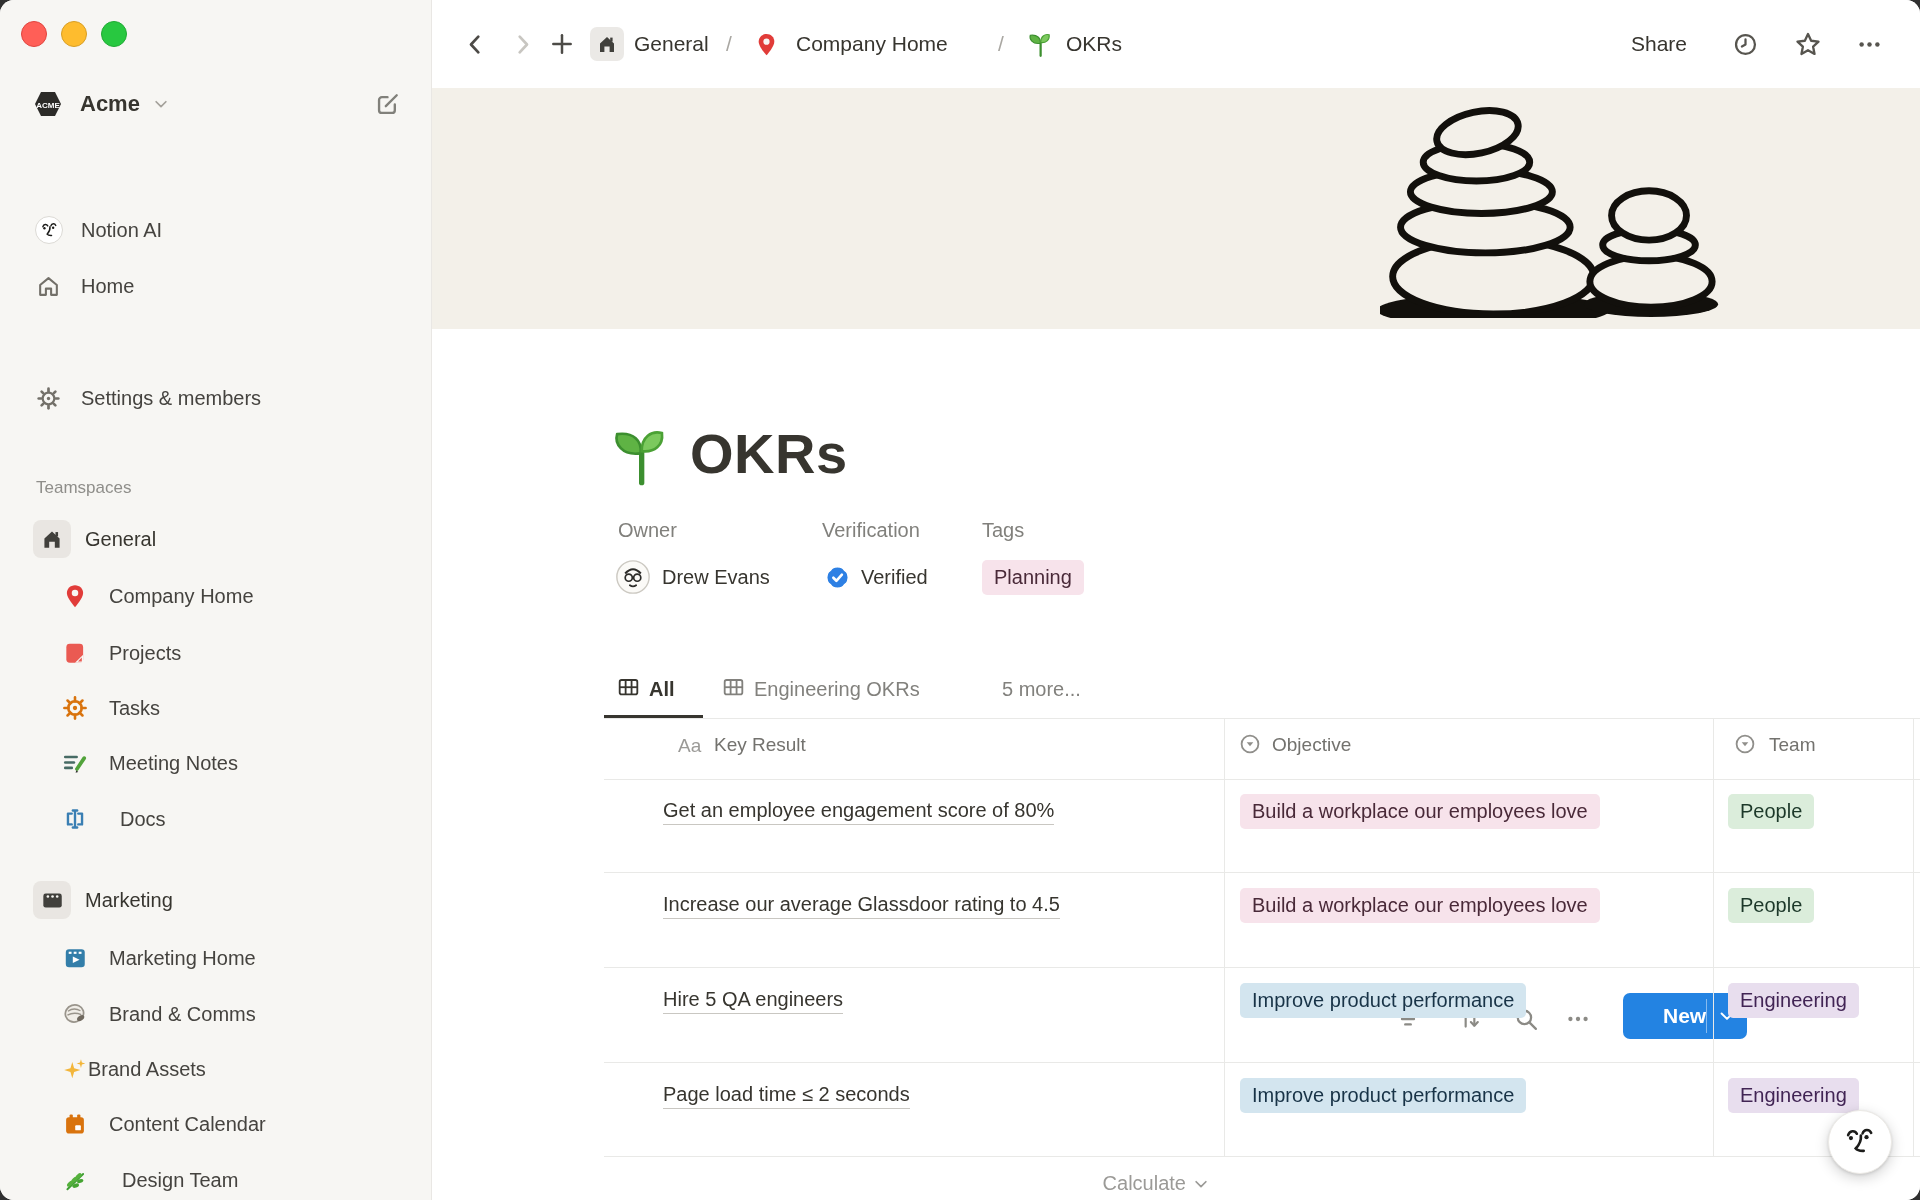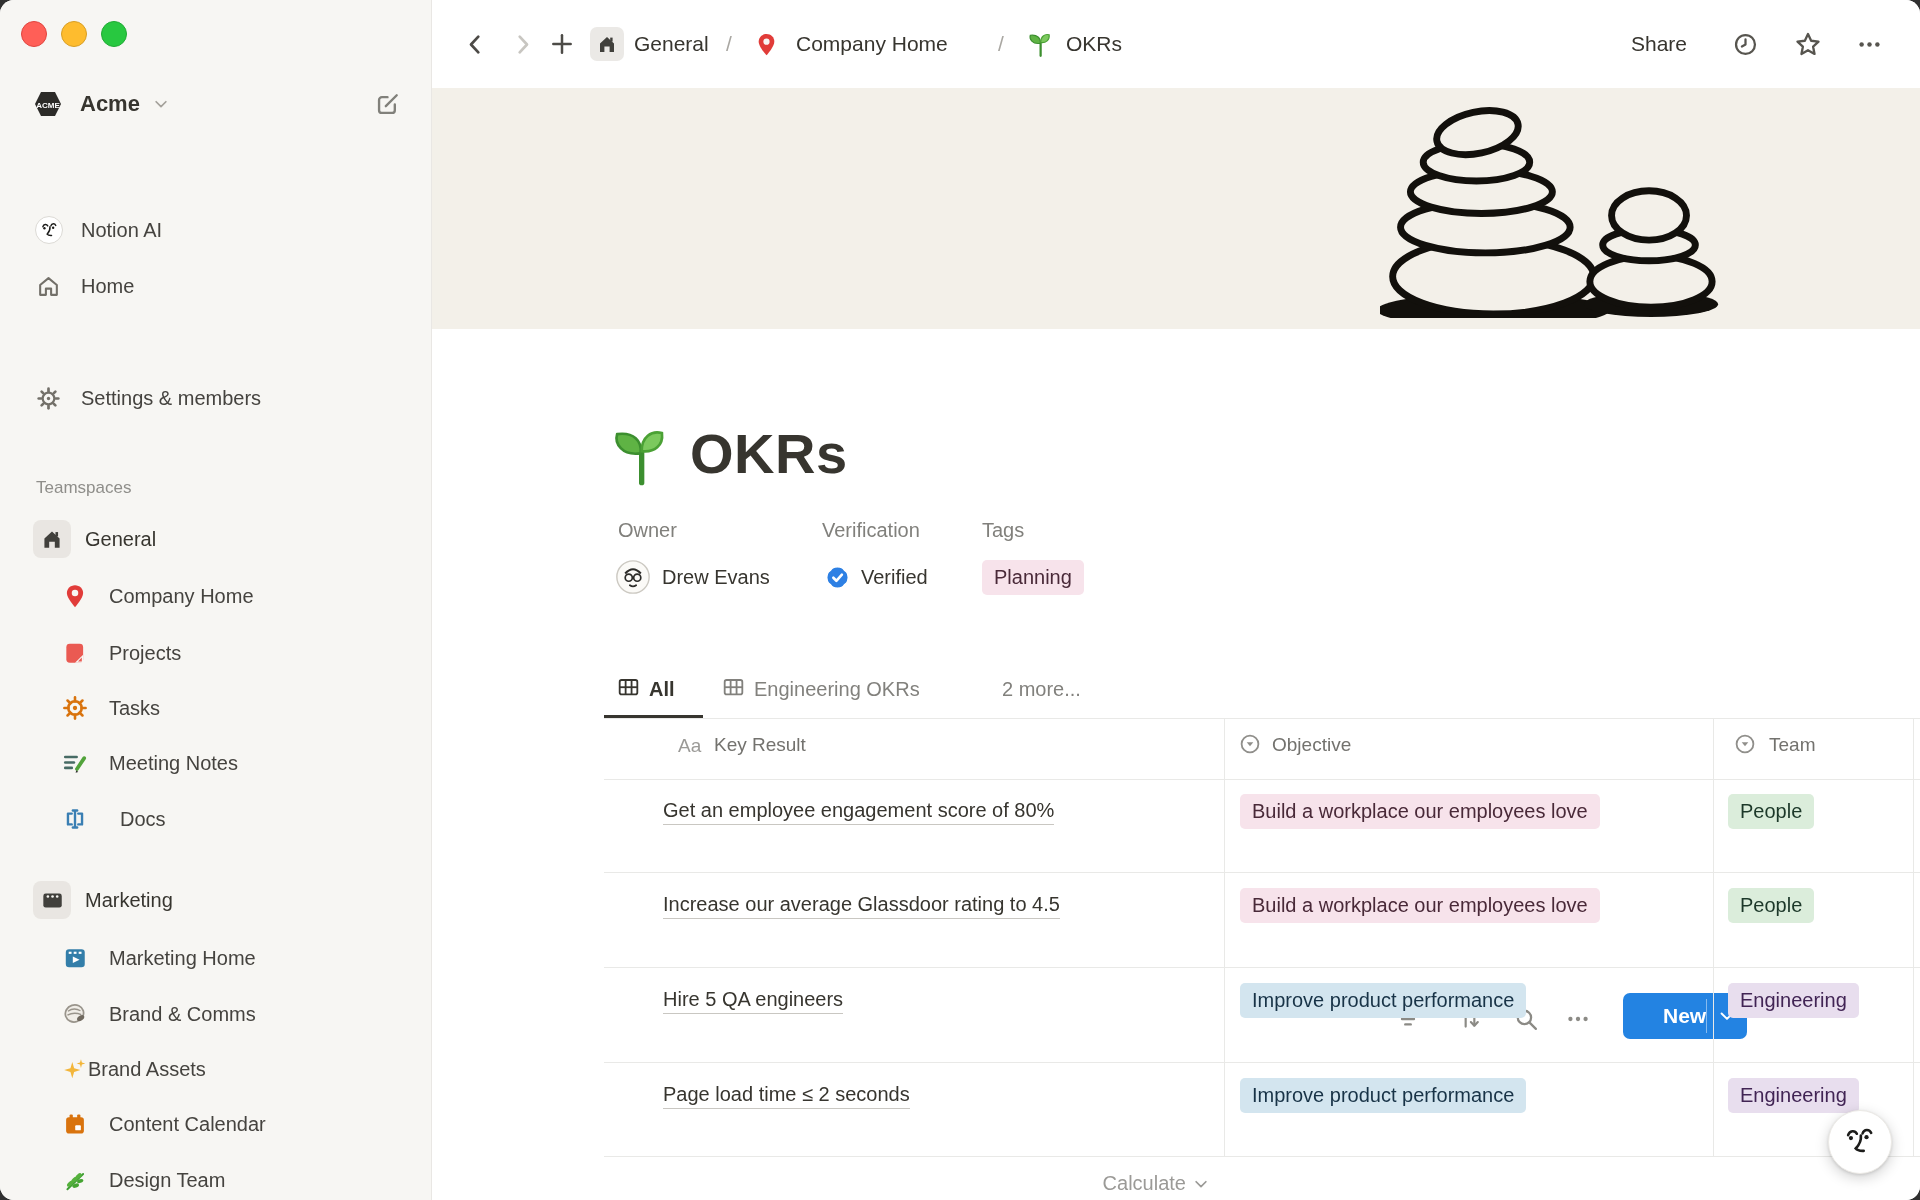--- a/index.html
+++ b/index.html
@@ -396,21 +396,21 @@
           </svg>
         </span>
       <span class="slabel" style="margin-left:21px">Content Calendar</span>
     </div>
     <div class="srow" style="top:1160px">
       <span class="icon" style="margin-left:62px">
           <svg width="26" height="26">
             <use href="#i-herb"></use>
           </svg>
         </span>
-      <span class="slabel" style="margin-left:21px">Design Team</span>
+      <span class="slabel" style="margin-left:34px">Design Team</span>
     </div>
   </nav>
 
   <header id="topbar">
     <span class="tbitem" style="left:30px;color:#4d4b47">
         <svg width="27" height="27">
           <use href="#i-chev-left"></use>
         </svg>
       </span>
     <span class="tbitem" style="left:77px;color:#c8c6c1">
@@ -508,21 +508,21 @@
             <use href="#i-grid"></use>
           </svg></span>
       <span class="tablabel-active">All</span>
     </div>
     <div class="abs tabgroup" style="left:290px;top:347px;color:#82817d">
       <span><svg width="23" height="23">
             <use href="#i-grid"></use>
           </svg></span>
       <span class="tablabel">Engineering OKRs</span>
     </div>
-    <span class="abs tablabel" style="left:570px;top:349px">2 more...</span>
+    <span class="abs tablabel" style="left:570px;top:349px">5 more...</span>
 
     <span class="toolbtn" style="left:962px;color:#8b8a85">
         <svg width="26" height="26">
           <use href="#i-filter"></use>
         </svg>
       </span>
     <span class="toolbtn" style="left:1024px;color:#8b8a85">
         <svg width="26" height="26">
           <use href="#i-sort"></use>
         </svg>

